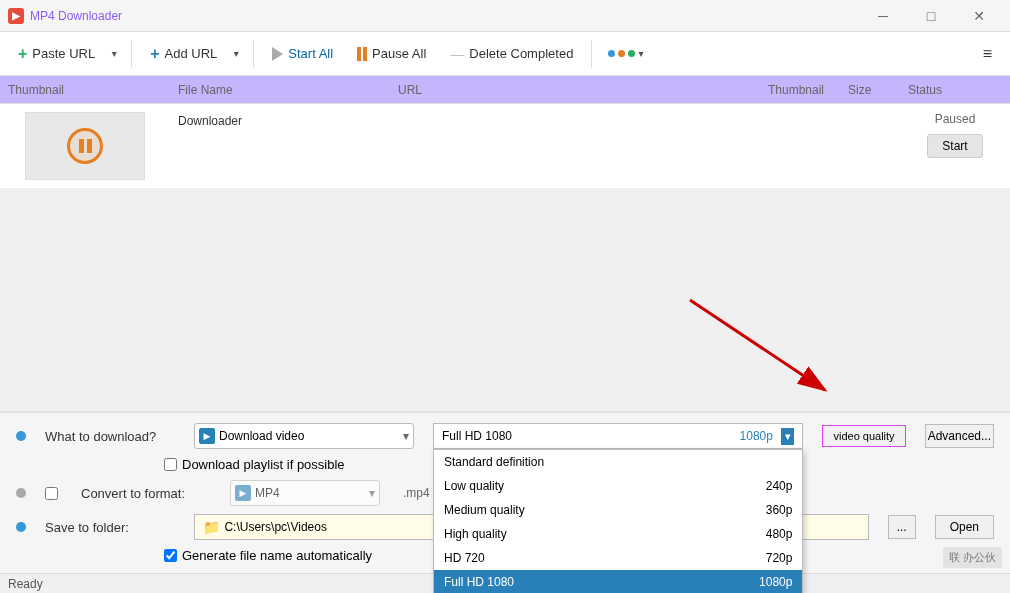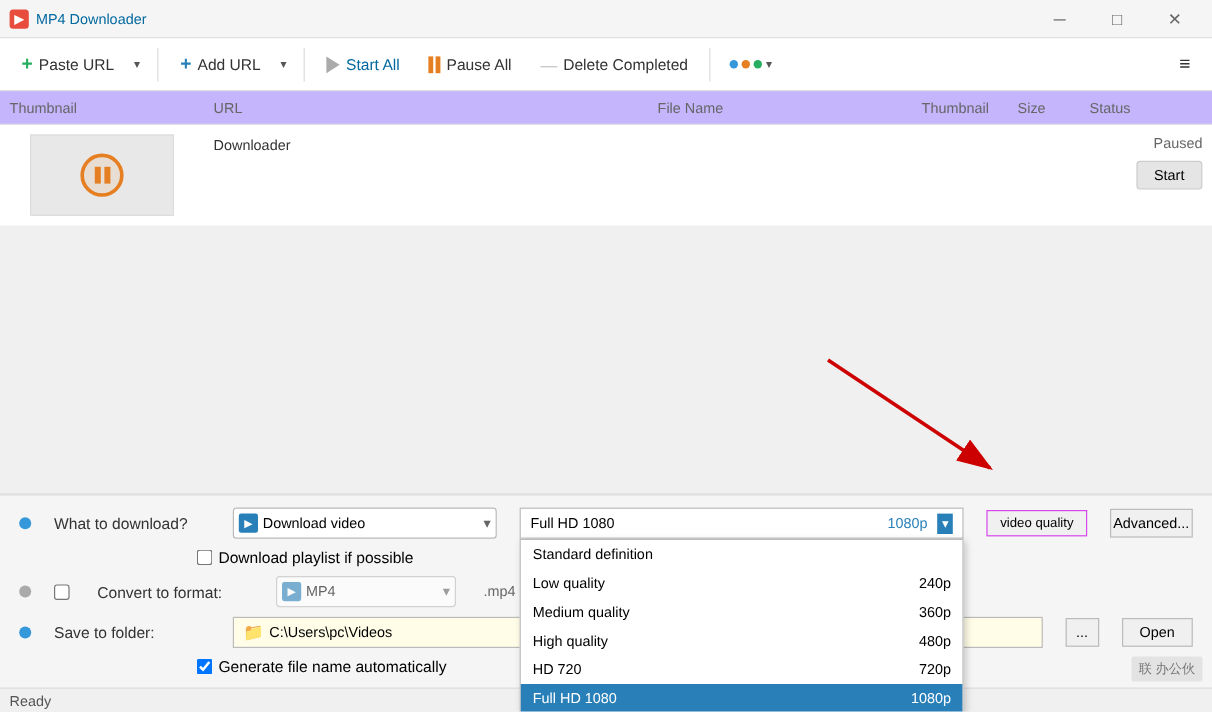--- a/index.html
+++ b/index.html
@@ -32,21 +32,21 @@
       display: flex;
       align-items: center;
       justify-content: center;
       font-size: 10px;
       color: white;
       font-weight: bold;
     }
     .title-bar-title {
       flex: 1;
       font-size: 12px;
-      color: #0369a1;
+      color: #8b5cf6;
     }
     .title-bar-controls {
       display: flex;
       gap: 2px;
     }
     .title-bar-btn {
       width: 46px;
       height: 32px;
       border: none;
       background: transparent;
@@ -225,21 +225,21 @@
       height: 14px;
       background: #e67e22;
     }
     .td-url { flex: 1; font-size: 12px; color: #333; padding-top: 10px; }
     .td-filename { width: 220px; }
     .td-duration { width: 80px; }
     .td-size { width: 60px; }
     .td-status {
       width: 110px;
       flex-direction: column;
-      align-items: flex-end;
+      align-items: center;
       gap: 4px;
     }
     .status-text { font-size: 12px; color: #666; }
     .start-row-btn {
       padding: 4px 14px;
       background: #e5e5e5;
       border: 1px solid #ccc;
       border-radius: 3px;
       cursor: pointer;
       font-size: 12px;
@@ -467,22 +467,22 @@
     <span class="dot dot-blue"></span>
     <span class="dot dot-orange"></span>
     <span class="dot dot-green"></span>
     <span style="font-size:10px;color:#555;">▾</span>
   </button>
   <button class="hamburger-btn">≡</button>
 </div>
 
 <div class="table-header">
   <div class="th th-thumb">Thumbnail</div>
+  <div class="th th-filename">File Name</div>
   <div class="th th-url">URL</div>
-  <div class="th th-filename">File Name</div>
   <div class="th th-duration">Thumbnail</div>
   <div class="th th-size">Size</div>
   <div class="th th-status">Status</div>
 </div>
 
 <div class="table-row">
   <div class="td td-thumb">
     <div class="thumb-placeholder">
       <div class="pause-circle">
         <div class="pause-bars">

